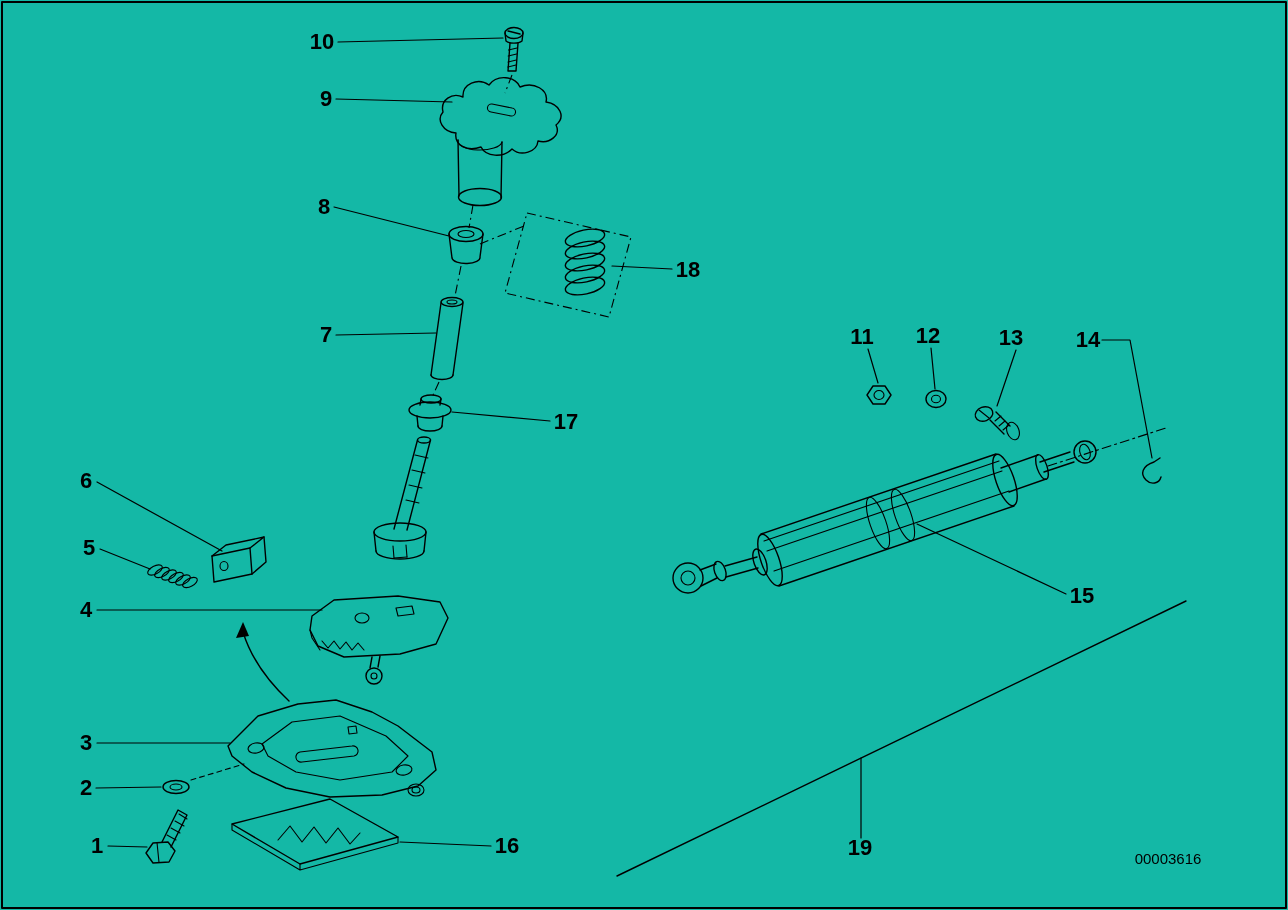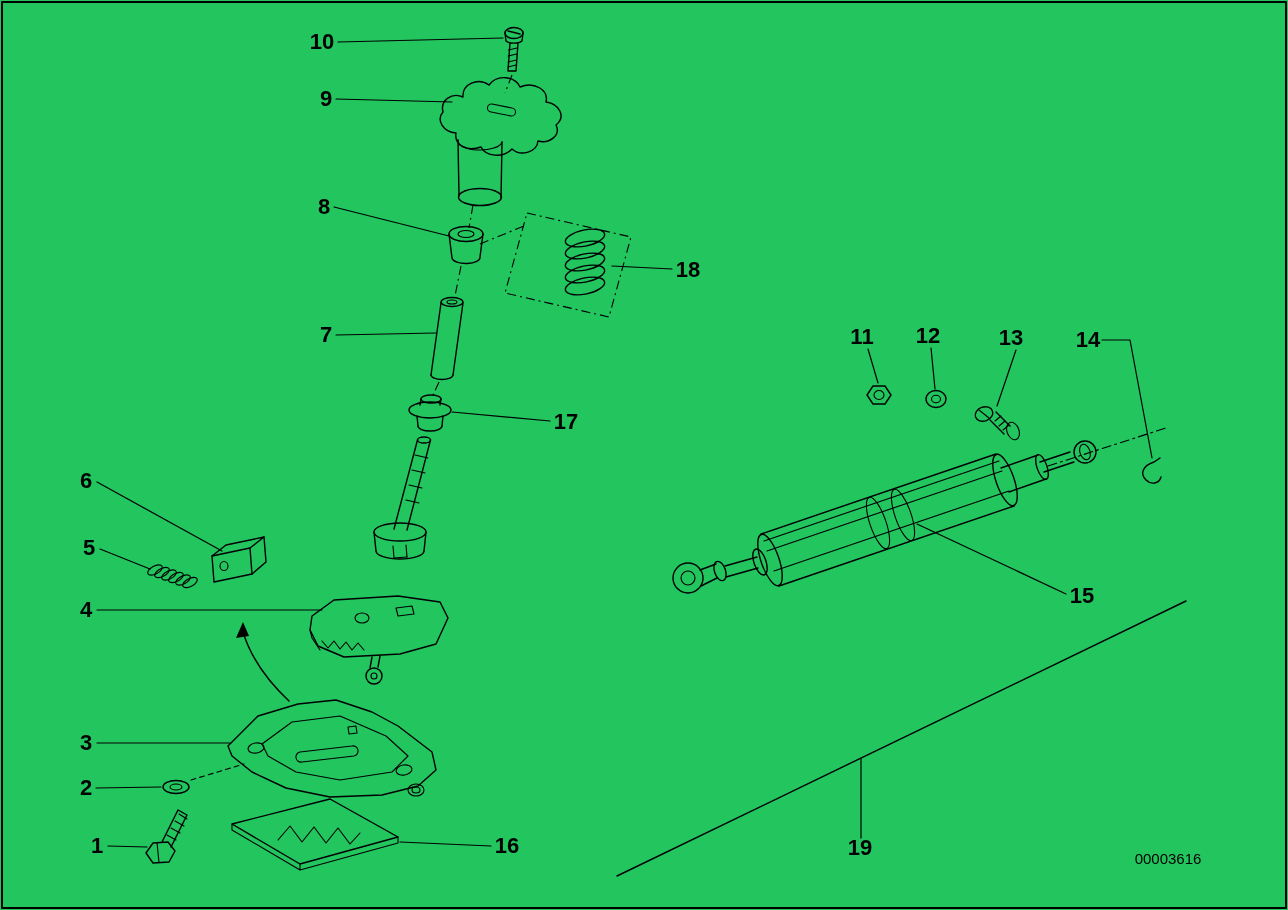--- a/index.html
+++ b/index.html
@@ -1,20 +1,20 @@
 <!DOCTYPE html>
 <html><head>
 <meta charset="utf-8">
 <style>
   html, body { margin: 0; padding: 0; background: #ffffff; }
   .stage {
     position: relative;
     width: 1288px;
     height: 910px;
-    background: #22c55e;
+    background: #14b8a6;
     font-family: "Liberation Sans", sans-serif;
   }
   svg { display: block; width: 1288px; height: 910px; }
   .part, .leader, .frame {
     fill: none;
     stroke: #000000;
     stroke-linecap: round;
     stroke-linejoin: round;
   }
   .part  { stroke-width: 1.4; }

